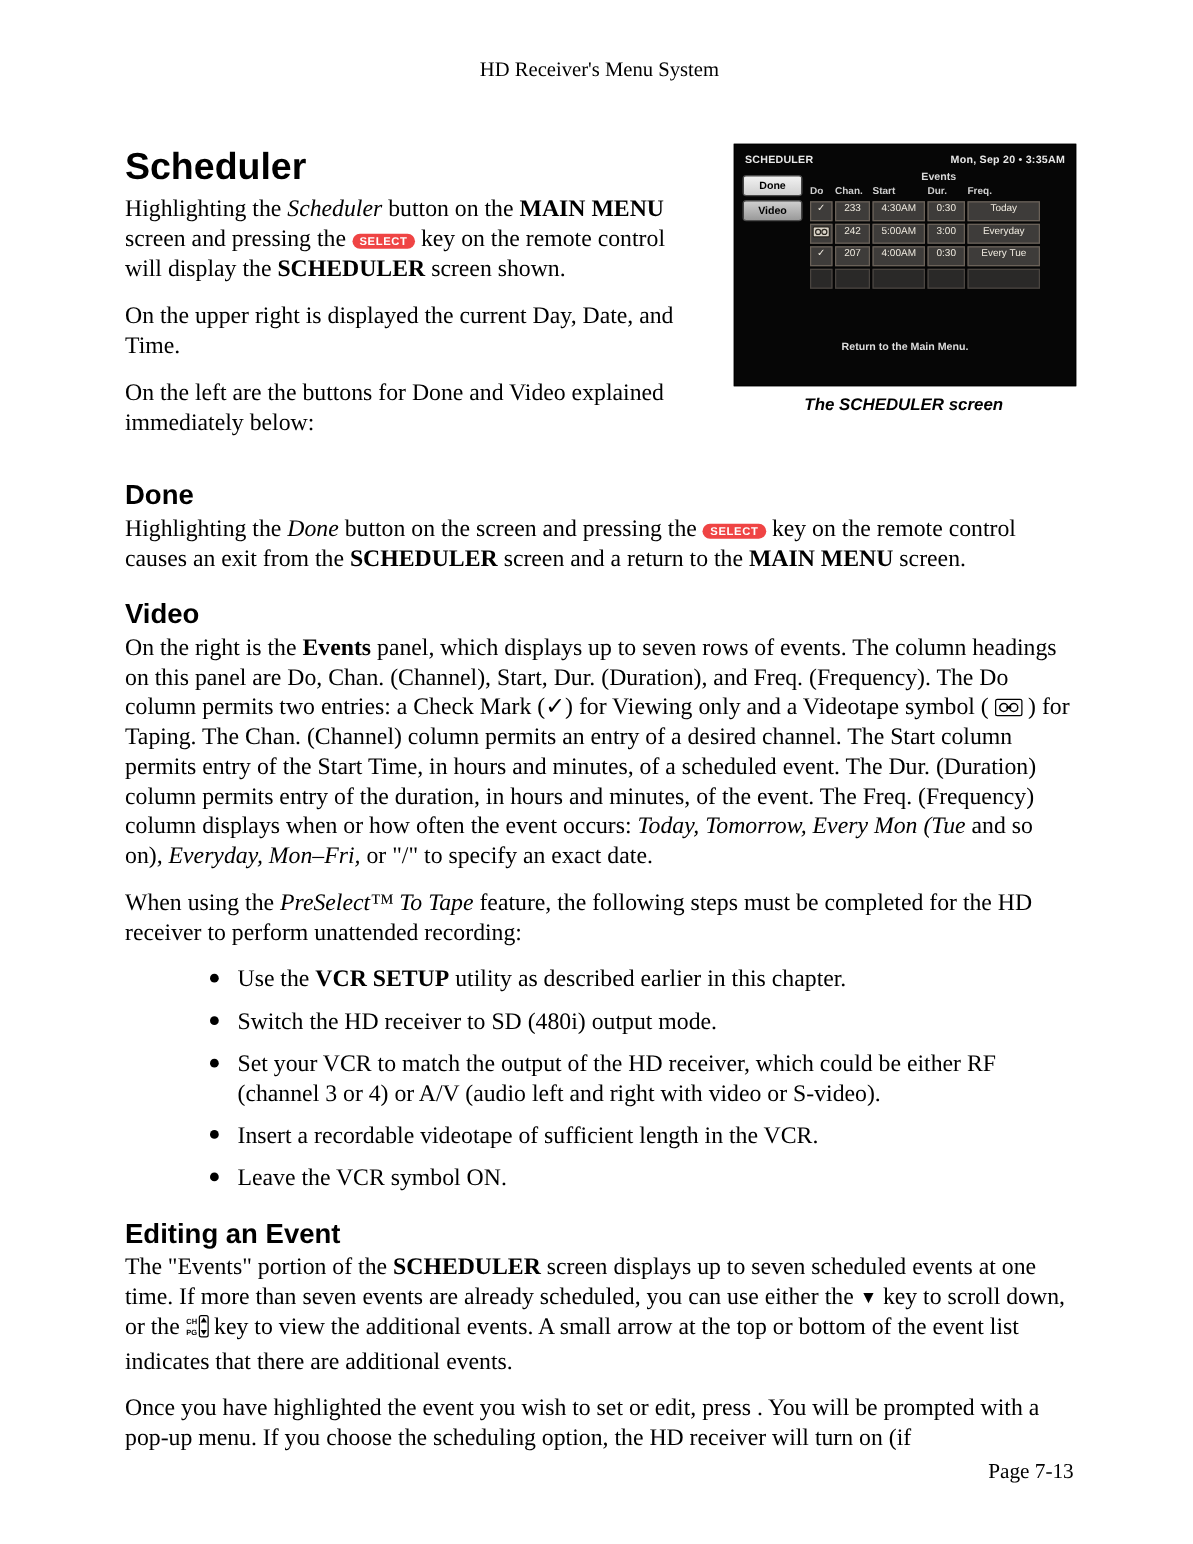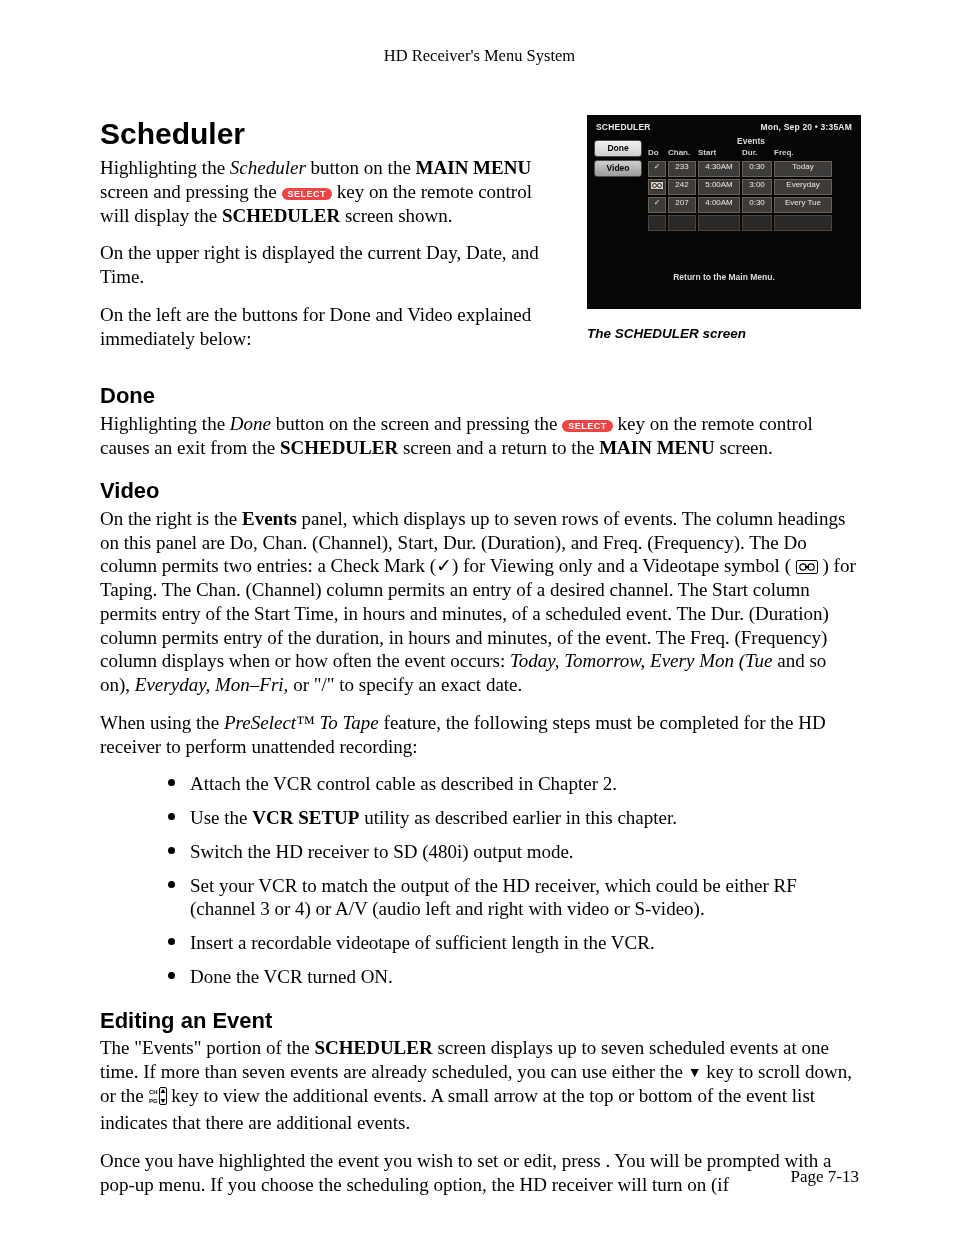--- a/index.html
+++ b/index.html
@@ -101,22 +101,22 @@
 
   
   .fig {
     width: 272px;
   }
   .fig-caption {
     font-family: Arial, Helvetica, sans-serif;
     font-weight: 700;
     font-style: italic;
     font-size: 13.5px;
-    text-align: left;
-    margin-top: 17px;
+    text-align: center;
+    margin-top: 7px;
   }
   .osd {
     width: 272px;
     height: 192px;
     background: #060606;
     border: 1px solid #000;
     display: flex;
     flex-direction: column;
     color: #e8e8e8;
     font-family: Arial, Helvetica, sans-serif;
@@ -290,26 +290,25 @@
           <circle cx="15" cy="7" r="3.2" fill="none" stroke="#000" stroke-width="1.2"></circle>
           <rect x="9" y="6" width="4" height="2" fill="#000"></rect>
         </svg></span><span> ) for Taping. The Chan. (Channel) column permits an entry of a desired channel. The Start column permits entry of the Start Time, in hours and minutes, of a scheduled event. The Dur. (Duration) column permits entry of the duration, in hours and minutes, of the event. The Freq. (Frequency) column displays when or how often the event occurs: </span><span class="ital">Today, Tomorrow, Every Mon (Tue</span><span> and so on), </span><span class="ital">Everyday, Mon–Fri,</span><span> or "/" to specify an exact date.</span>
   </p>
 
   <p>
     <span>When using the </span><span class="ital">PreSelect™ To Tape</span><span> feature, the following steps must be completed for the HD receiver to perform unattended recording:</span>
   </p>
 
   <ul class="bullets" id="bullets">
-      <li>Attach the VCR control cable as described in Chapter 2.</li>
       <li><span>Use the </span><span class="bold">VCR SETUP</span><span> utility as described earlier in this chapter.</span></li>
       <li>Switch the HD receiver to SD (480i) output mode.</li>
       <li>Set your VCR to match the output of the HD receiver, which could be either RF (channel 3 or 4) or A/V (audio left and right with video or S-video).</li>
       <li>Insert a recordable videotape of sufficient length in the VCR.</li>
-      <li>Done the VCR turned ON.</li>
+      <li>Leave the VCR symbol ON.</li>
     </ul>
 
   <h2 class="sub">Editing an Event</h2>
   <p>
     <span>The "Events" portion of the </span><span class="bold">SCHEDULER</span><span> screen displays up to seven scheduled events at one time. If more than seven events are already scheduled, you can use either the </span><span class="down-tri">▼</span><span> key to scroll down, or the </span><span class="chpg-inline"><svg width="18" height="20">
           <text x="0" y="8" font-family="Arial" font-size="6" font-weight="700">CH</text>
           <text x="0" y="17" font-family="Arial" font-size="6" font-weight="700">PG</text>
           <rect x="10.5" y="1.5" width="7" height="17" rx="1.5" fill="#fff" stroke="#000"></rect>
           <polygon points="14,3 11.5,7 16.5,7" fill="#000"></polygon>
           <polygon points="14,17 11.5,13 16.5,13" fill="#000"></polygon>

